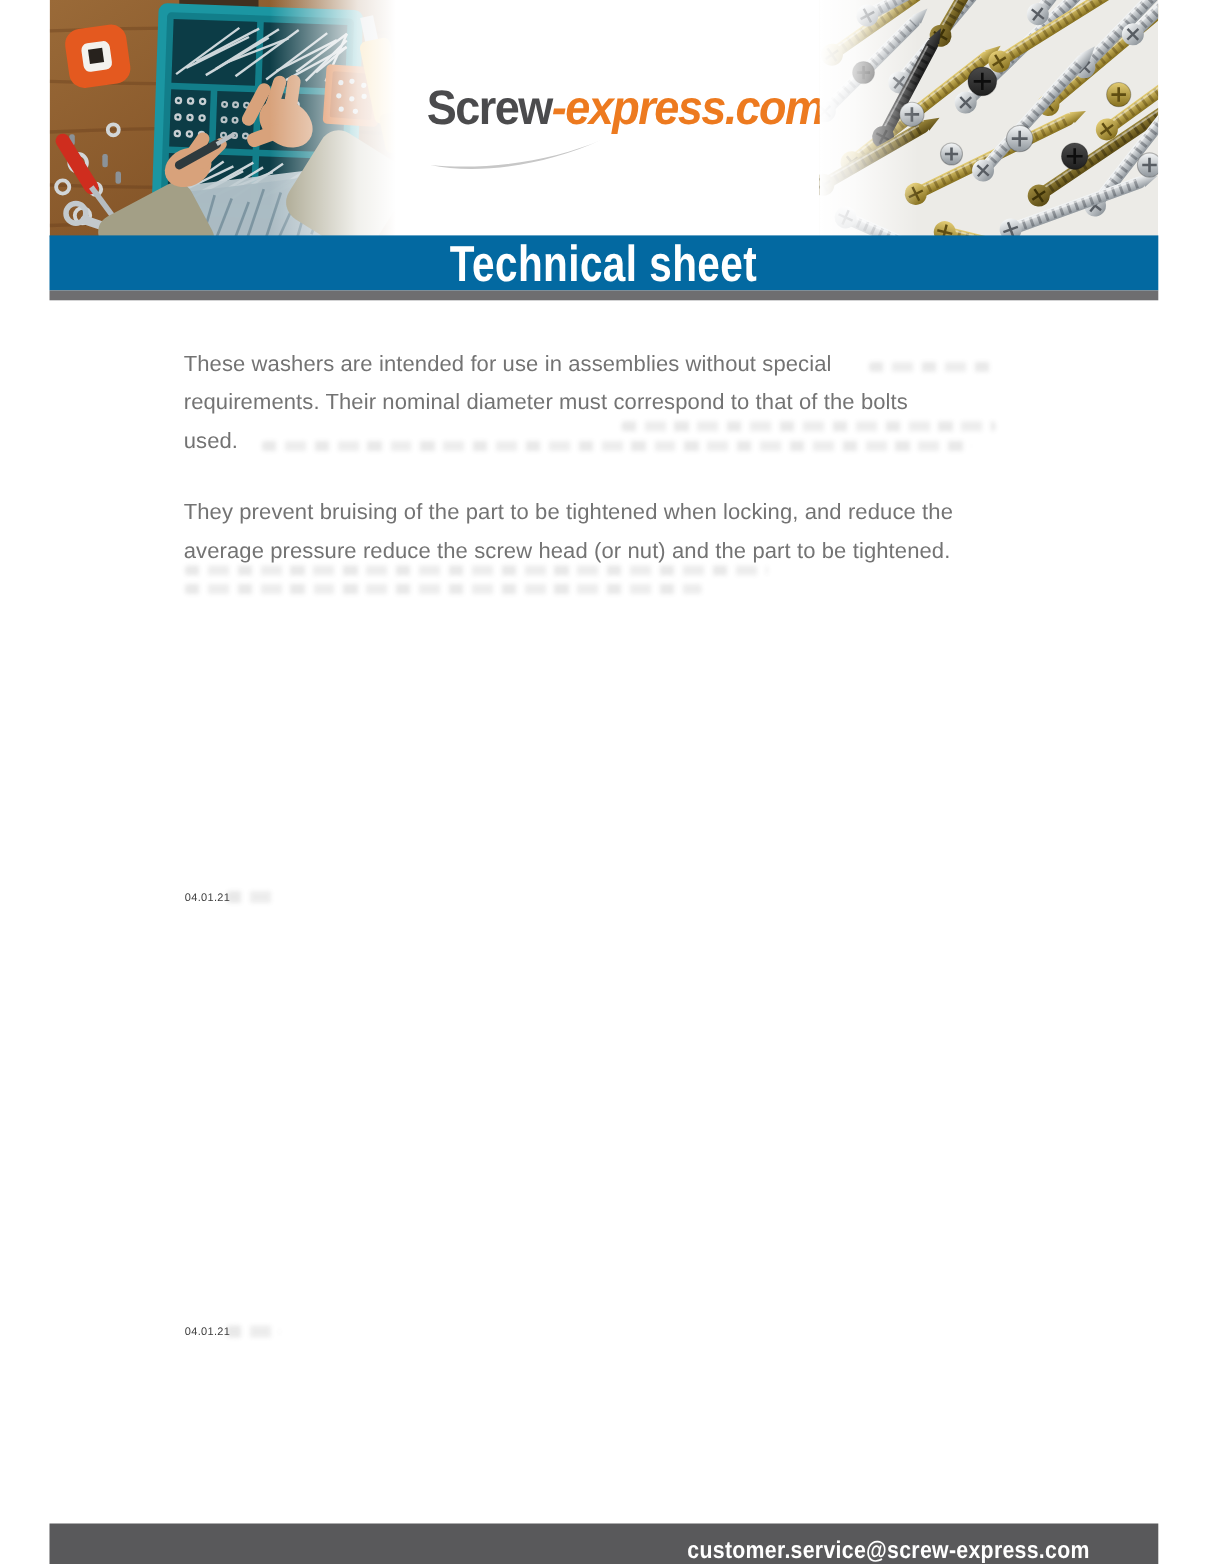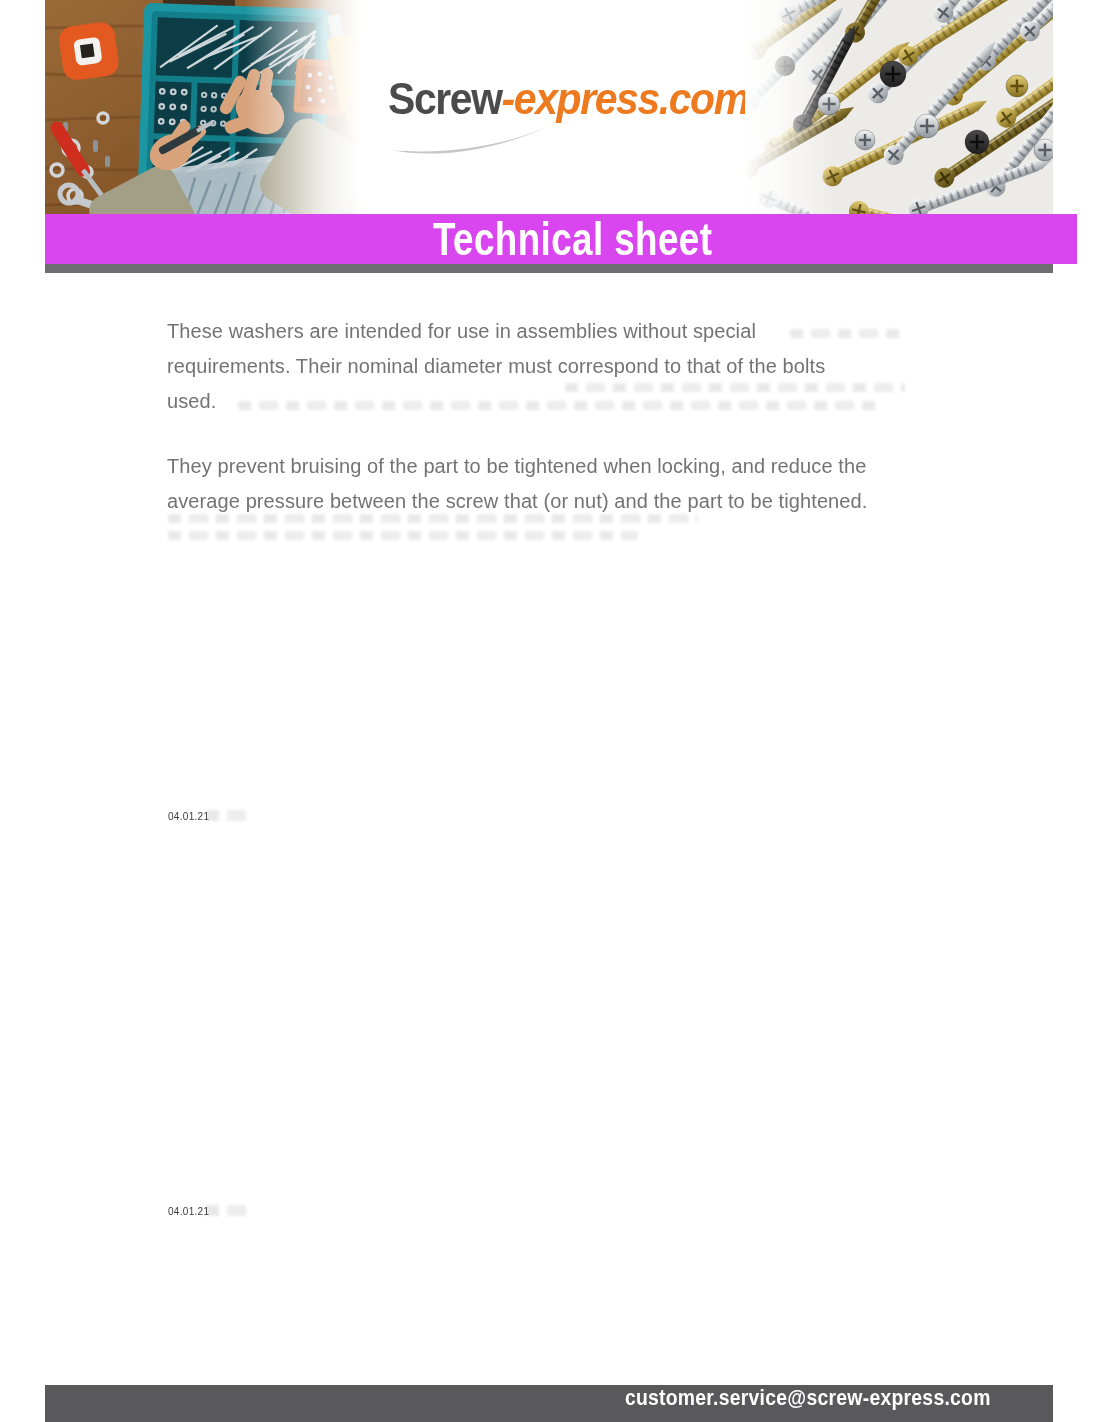--- a/index.html
+++ b/index.html
@@ -14,21 +14,21 @@
 
   .logo{position:absolute;left:388px;top:74px;white-space:nowrap;
         font-size:44px;font-weight:bold;letter-spacing:-1.5px;}
   .logo-inner{display:inline-block;transform:scaleX(.93);transform-origin:left center;}
   .logo .ld{color:#4B4B4D;}
   .logo .la{color:#ED7A1F;font-style:italic;}
   #swoosh{position:absolute;left:388px;top:122px;width:162px;height:32px;}
 
   
   .banner{position:absolute;left:45px;top:214px;width:1008px;height:50px;
-          background:#d946ef;display:flex;align-items:center;justify-content:center;padding-left:24px;}
+          background:#0369a1;display:flex;align-items:center;justify-content:center;}
   .banner-title{display:inline-block;color:#fff;font-size:46px;font-weight:bold;
                 transform:scaleX(.8);transform-origin:center;letter-spacing:.5px;}
   .banner-shadow{position:absolute;left:45px;top:264px;width:1008px;height:9px;background:#6E6E70;}
 
   
   .para{position:absolute;left:167px;width:760px;color:#737373;font-size:20px;
         line-height:35px;white-space:pre-line;letter-spacing:.1px;}
   #para1{top:314px;}
   #para2{top:449px;}
 
@@ -37,21 +37,21 @@
   #date2{top:1206px;}
 
   
   .smudge{position:absolute;height:9px;border-radius:3px;filter:blur(1.8px);opacity:.45;
     background:repeating-linear-gradient(90deg,
       rgba(125,125,125,.38) 0 13px, rgba(125,125,125,0) 13px 21px,
       rgba(125,125,125,.30) 21px 40px, rgba(125,125,125,0) 40px 48px);}
 
   
   .footer{position:absolute;left:45px;top:1385px;width:1008px;height:37px;background:#59595B;
-          display:flex;align-items:flex-start;justify-content:flex-end;
+          display:flex;align-items:flex-end;justify-content:flex-end;
           padding-right:62px;box-sizing:border-box;}
   .footer-email{display:inline-block;color:#fff;font-weight:bold;font-size:22px;
                 transform:scaleX(.88);transform-origin:right center;letter-spacing:.3px;}
 </style>
 </head>
 <body>
 
 <div class="photo" id="photo-left">
   <svg viewBox="0 0 315 216" xmlns="http://www.w3.org/2000/svg">
     <defs>
@@ -506,21 +506,21 @@
 
 <div class="banner">
   <span class="banner-title">Technical sheet</span>
 </div>
 <div class="banner-shadow"></div>
 
 <div class="para" id="para1">These washers are intended for use in assemblies without special
 requirements. Their nominal diameter must correspond to that of the bolts
 used.</div>
 <div class="para" id="para2">They prevent bruising of the part to be tightened when locking, and reduce the
-average pressure between the screw that (or nut) and the part to be tightened.</div>
+average pressure reduce the screw head (or nut) and the part to be tightened.</div>
 
 <div class="smudge" style="left:790px;top:329px;width:115px;"></div>
 <div class="smudge" style="left:565px;top:383px;width:340px;"></div>
 <div class="smudge" style="left:238px;top:401px;width:645px;"></div>
 <div class="smudge" style="left:168px;top:514px;width:530px;"></div>
 <div class="smudge" style="left:168px;top:531px;width:470px;"></div>
 <div class="smudge" style="left:206px;top:810px;width:44px;height:11px;"></div>
 <div class="smudge" style="left:206px;top:1205px;width:48px;height:11px;"></div>
 
 <div class="rev-date" id="date1">04.01.21</div>

